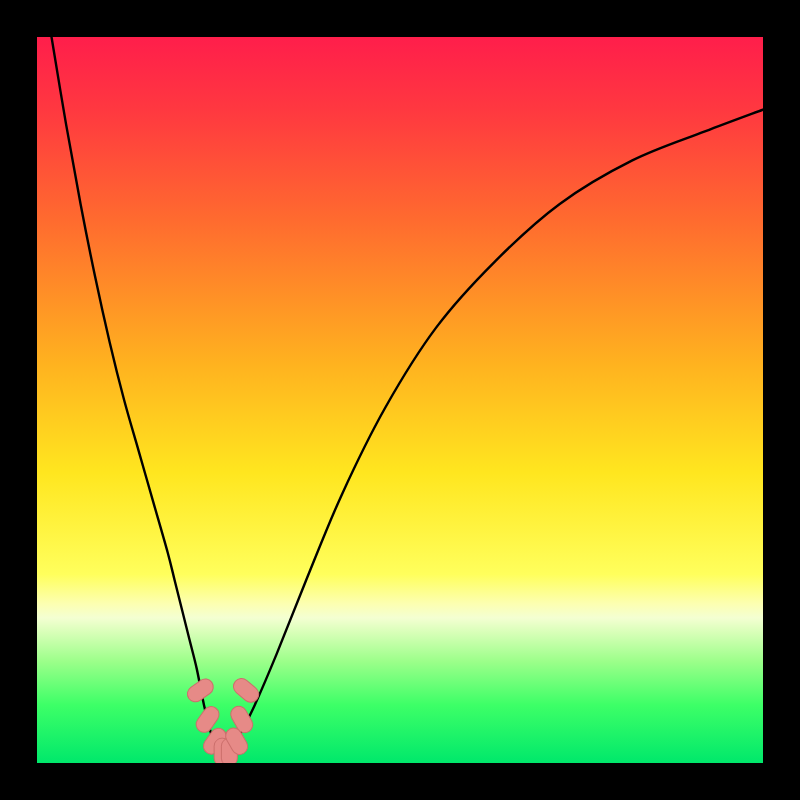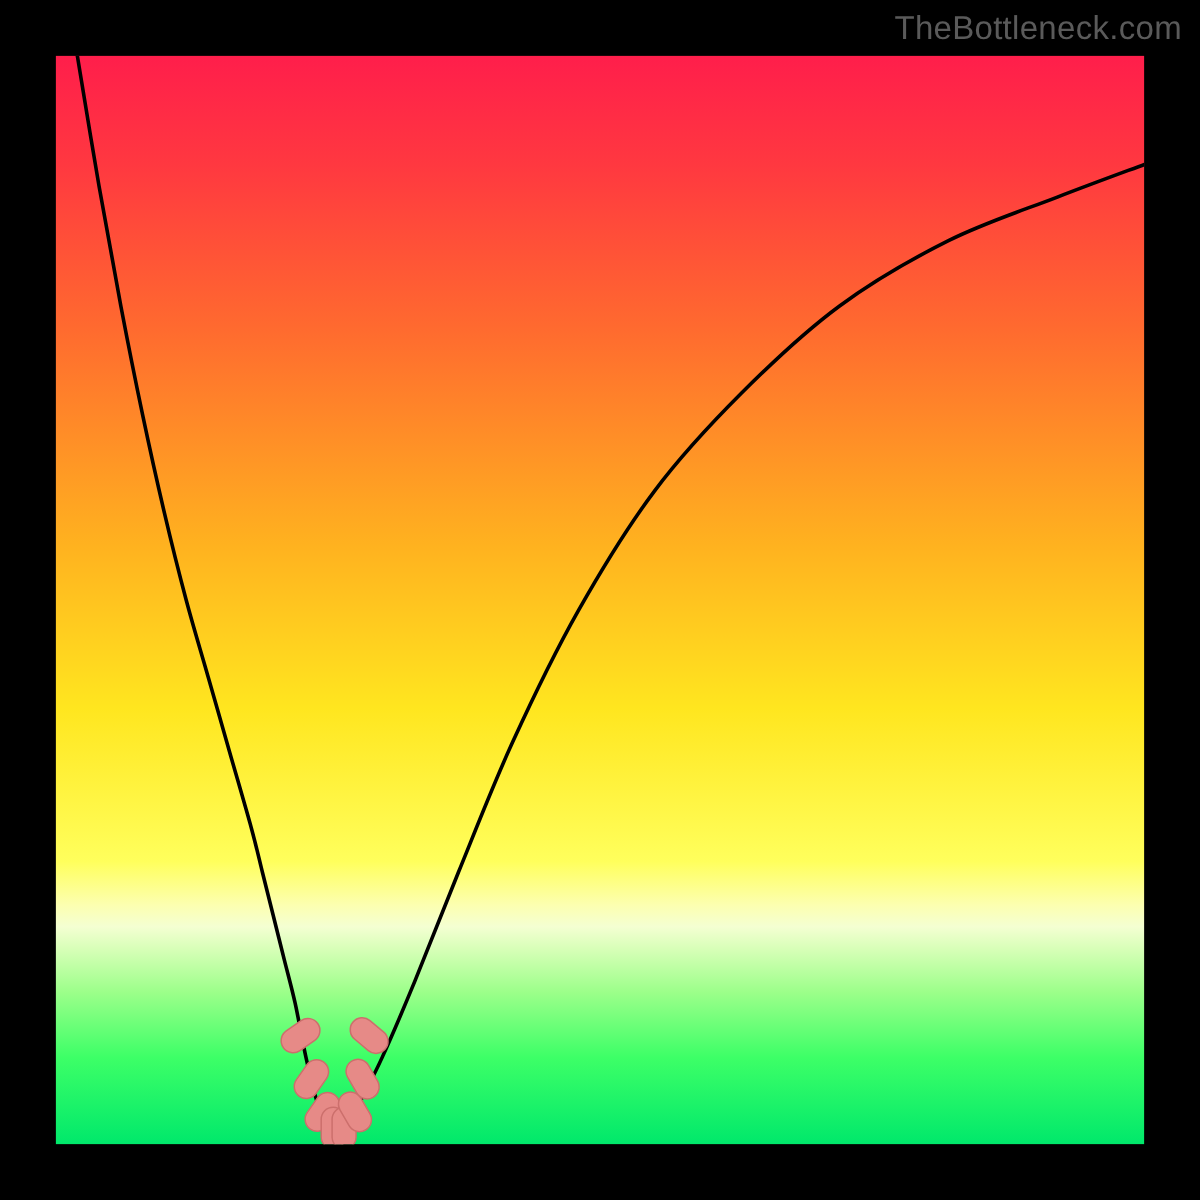--- a/index.html
+++ b/index.html
@@ -44,21 +44,20 @@
   svg {
     position: absolute;
     left: 0;
     top: 0;
   }
 </style>
 </head>
 <body>
 <div class="outer">
 
-  <div class="watermark">TheBottleneck.com</div>
 
   <div class="plot">
     <svg class="gradient" width="726" height="726" viewBox="0 0 726 726" preserveAspectRatio="none">
       <defs>
         <linearGradient id="bg" x1="0" y1="0" x2="0" y2="1">
             <stop offset="0%" stop-color="#ff1e4b"></stop>
             <stop offset="10%" stop-color="#ff3840"></stop>
             <stop offset="25%" stop-color="#ff6a2f"></stop>
             <stop offset="45%" stop-color="#ffb21f"></stop>
             <stop offset="60%" stop-color="#ffe61f"></stop>

